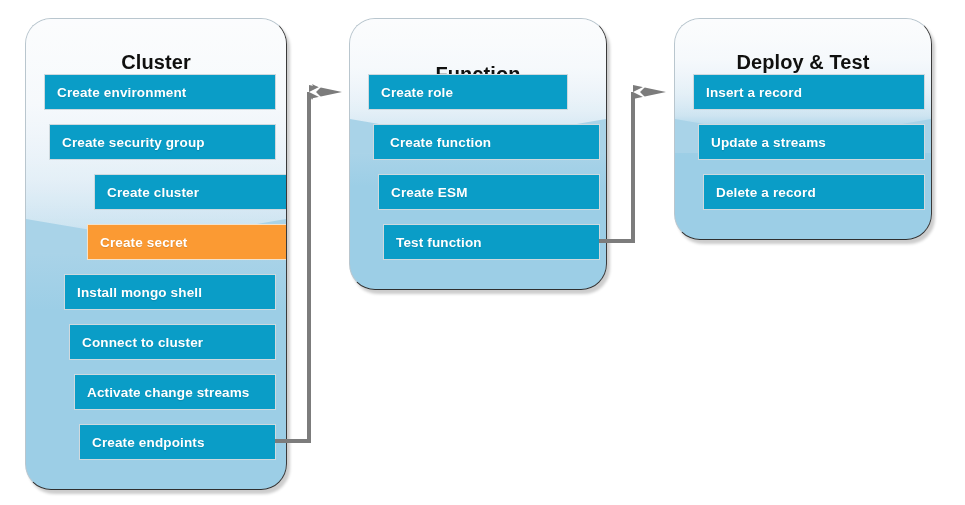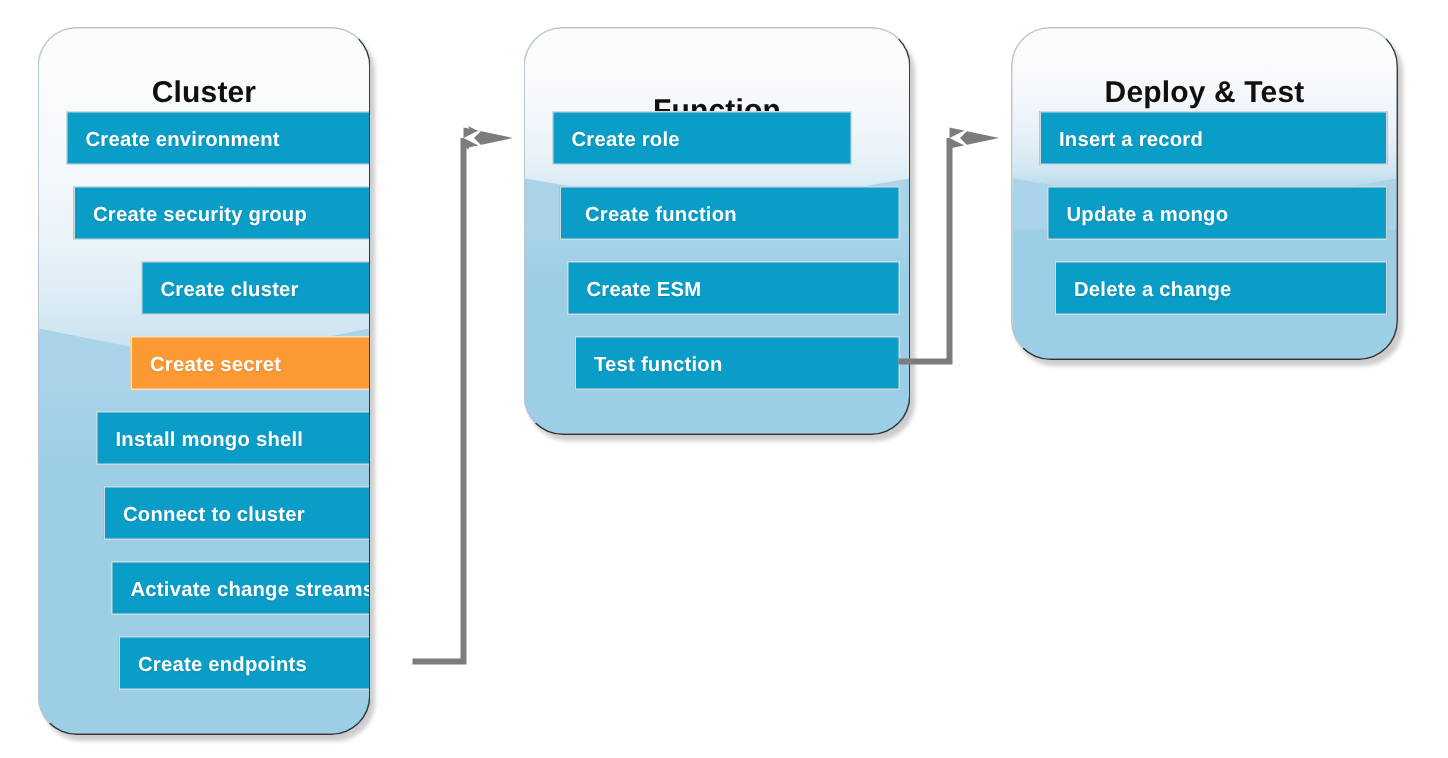--- a/index.html
+++ b/index.html
@@ -89,21 +89,21 @@
     background: #fb9a33;
     border-color: #f2e2cc;
   }
   svg.arrow-svg { position: absolute; overflow: visible; }
 </style>
 </head>
 <body>
 
 <div id="stage">
 
-  <div class="panel" id="panel-cluster" style="left:25px; top:18px; width:222px; height:472px;">
+  <div class="panel" id="panel-cluster" style="left:25px; top:18px; width:262px; height:472px;">
     <div class="gloss"></div>
     <svg class="swoosh" style="top:200px; height:34px;" viewBox="0 0 258 34" preserveAspectRatio="none">
       <polygon points="0,0 129,22 258,0 258,34 0,34" fill="#a9d3e8"></polygon>
     </svg>
     <div class="panel-title" style="top:32px;">Cluster</div>
 
     <div class="step" style="left:18px; top:55px;  width:232px;">Create environment</div>
     <div class="step" style="left:23px; top:105px; width:227px;">Create security group</div>
     <div class="step" style="left:28px; top:155px; width:222px;margin-left:40px;">Create cluster</div>
     <div class="step highlight" style="left:33px; top:205px; width:217px;margin-left:28px;">Create secret</div>
@@ -127,22 +127,22 @@
   </div>
 
   <div class="panel" id="panel-deploy" style="left:674px; top:18px; width:258px; height:222px;">
     <div class="gloss"></div>
     <svg class="swoosh" style="top:100px; height:34px;" viewBox="0 0 258 34" preserveAspectRatio="none">
       <polygon points="0,0 129,22 258,0 258,34 0,34" fill="#a9d3e8"></polygon>
     </svg>
     <div class="panel-title" style="top:32px;">Deploy &amp; Test</div>
 
     <div class="step" style="left:18px; top:55px;  width:232px;">Insert a record</div>
-    <div class="step" style="left:23px; top:105px; width:227px;">Update a mongo</div>
-    <div class="step" style="left:28px; top:155px; width:222px;">Delete a change</div>
+    <div class="step" style="left:23px; top:105px; width:227px;">Update a streams</div>
+    <div class="step" style="left:28px; top:155px; width:222px;">Delete a record</div>
   </div>
 
   <svg class="arrow-svg" style="left:272px; top:80px; width:75px; height:370px;">
     <path d="M 3 361 L 37 361 L 37 12" stroke="#7c7c7c" stroke-width="4" fill="none"></path>
     <path d="M 37 12 L 56 12 L 40 4 L 44 12 L 40 20 Z" fill="#7c7c7c"></path>
     <path d="M 37 12 L 70 12" stroke="#7c7c7c" stroke-width="0" fill="none"></path>
     <polygon points="37,5 37,19 70,12" fill="#7c7c7c"></polygon>
     <polygon points="37,12 51,5 44,12 51,19" fill="#ffffff"></polygon>
   </svg>
 

